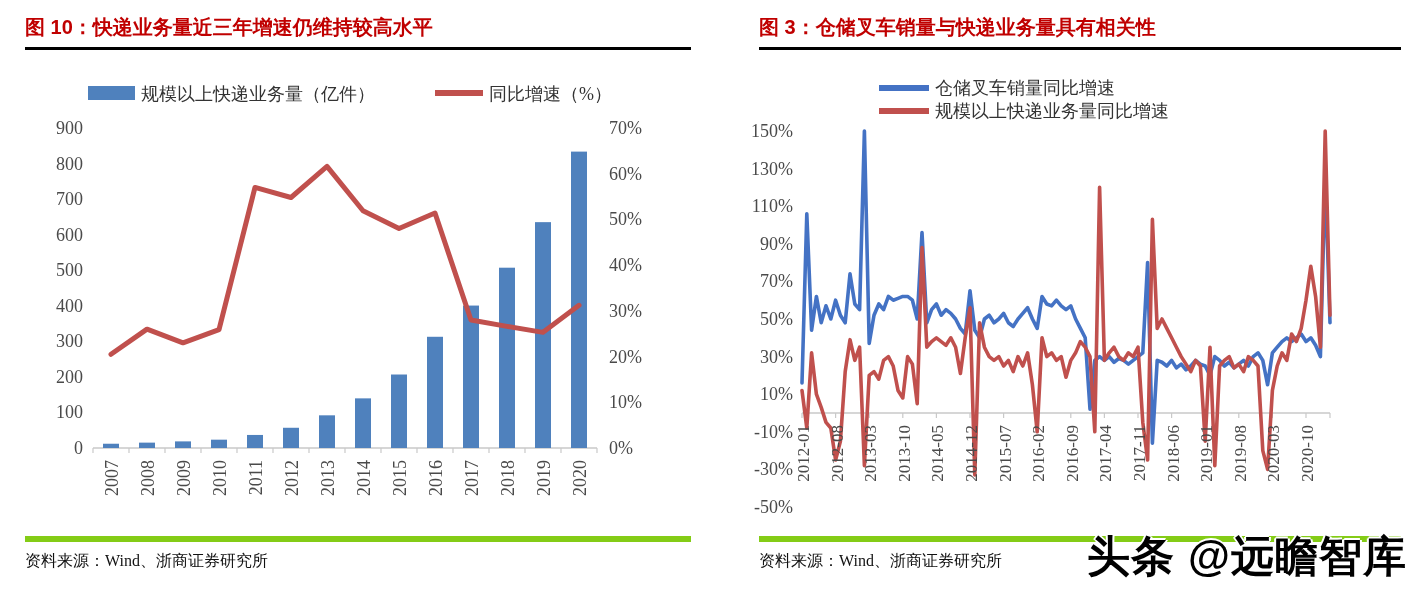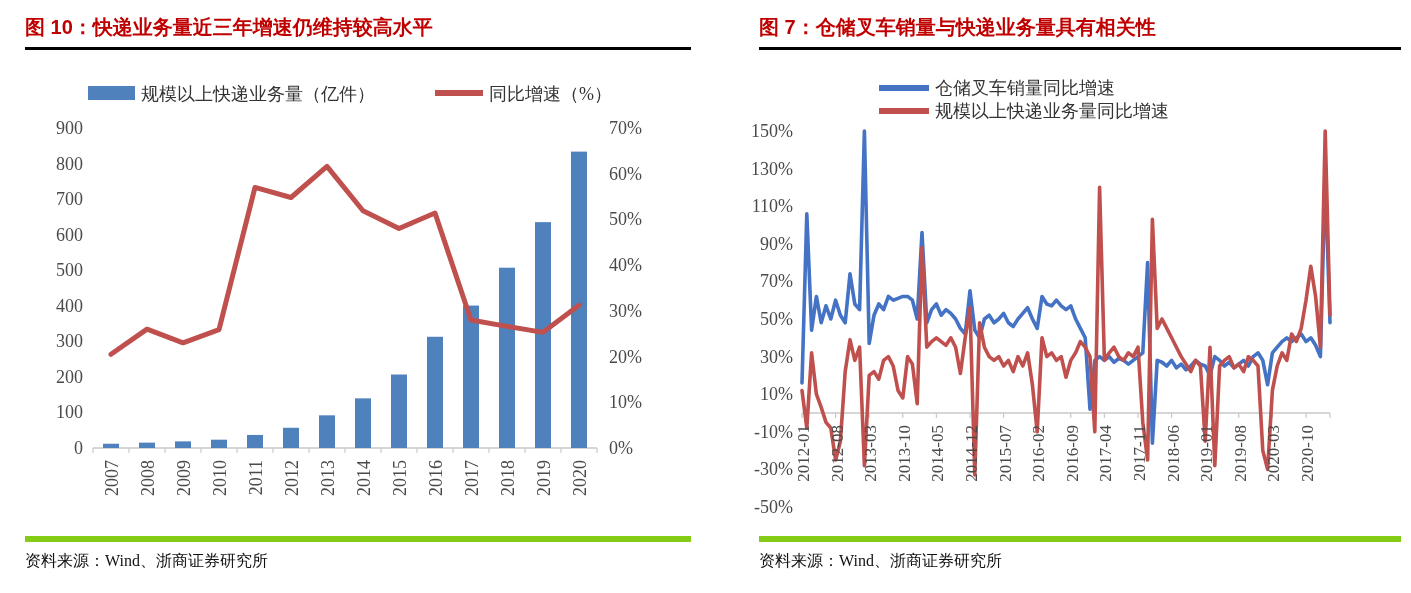--- a/index.html
+++ b/index.html
@@ -121,21 +121,21 @@
         <text x="489" y="390" text-anchor="end" class="axr" transform="rotate(-90 489 390)">2018</text>
         <text x="525" y="390" text-anchor="end" class="axr" transform="rotate(-90 525 390)">2019</text>
         <text x="561" y="390" text-anchor="end" class="axr" transform="rotate(-90 561 390)">2020</text>
       </g>
   </svg>
 
   <div class="source-row">资料来源：Wind、浙商证券研究所</div>
 </section>
 
 <section class="panel" id="panel-right">
-  <div class="fig-title">图  7：仓储叉车销量与快递业务量具有相关性</div>
+  <div class="fig-title">图  3：仓储叉车销量与快递业务量具有相关性</div>
 
   <svg id="chart11" class="chart-svg" width="696" height="452">
     <g>
       <line x1="164" y1="18" x2="214" y2="18" stroke="#4472C4" stroke-width="6"></line>
       <text x="220" y="24" class="lg">仓储叉车销量同比增速</text>
       <line x1="164" y1="41" x2="214" y2="41" stroke="#C0504D" stroke-width="6"></line>
       <text x="220" y="47" class="lg">规模以上快递业务量同比增速</text>
     </g>
     <g id="c11-plot">
         <text x="78" y="67" text-anchor="end" class="axr">150%</text>
@@ -183,13 +183,14 @@
         <text x="463.59999999999997" y="355" text-anchor="end" class="ax" transform="rotate(-90 463.59999999999997 355)">2018-06</text>
         <text x="497.20000000000005" y="355" text-anchor="end" class="ax" transform="rotate(-90 497.20000000000005 355)">2019-01</text>
         <text x="530.8" y="355" text-anchor="end" class="ax" transform="rotate(-90 530.8 355)">2019-08</text>
         <text x="564.4" y="355" text-anchor="end" class="ax" transform="rotate(-90 564.4 355)">2020-03</text>
         <text x="598" y="355" text-anchor="end" class="ax" transform="rotate(-90 598 355)">2020-10</text>
       </g>
   </svg>
 
   <div class="source-row">资料来源：Wind、浙商证券研究所</div>
 
+  <div id="watermark">头条 @远瞻智库</div>
 </section>
 
 </body></html>

